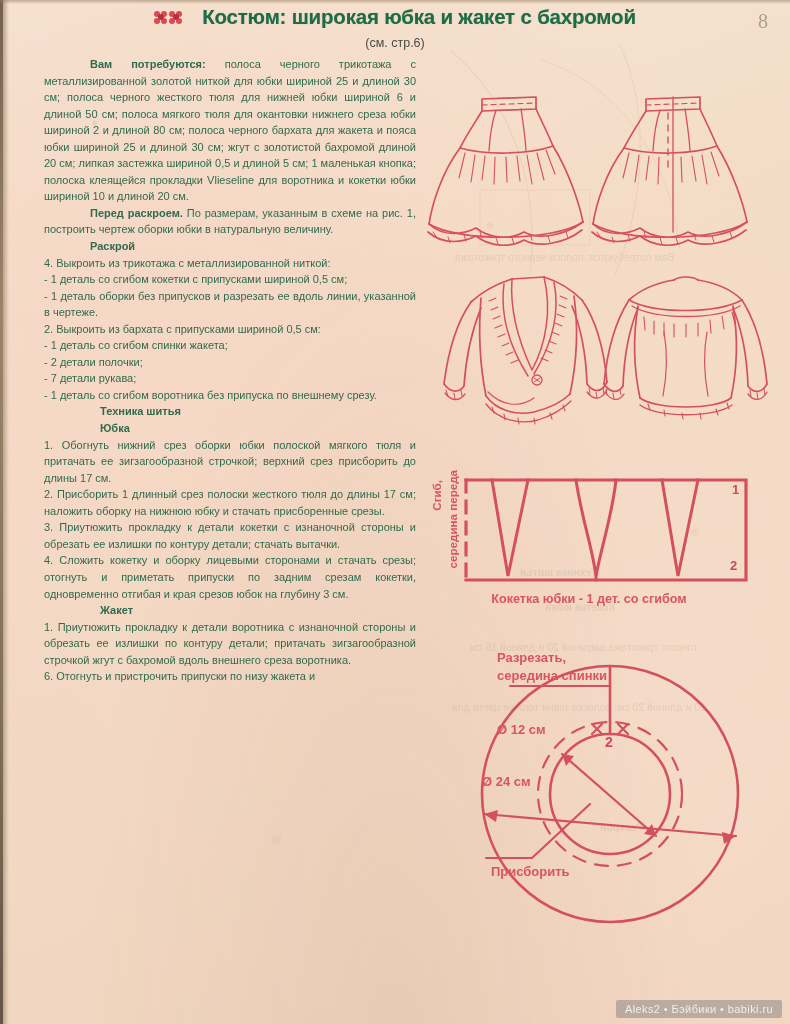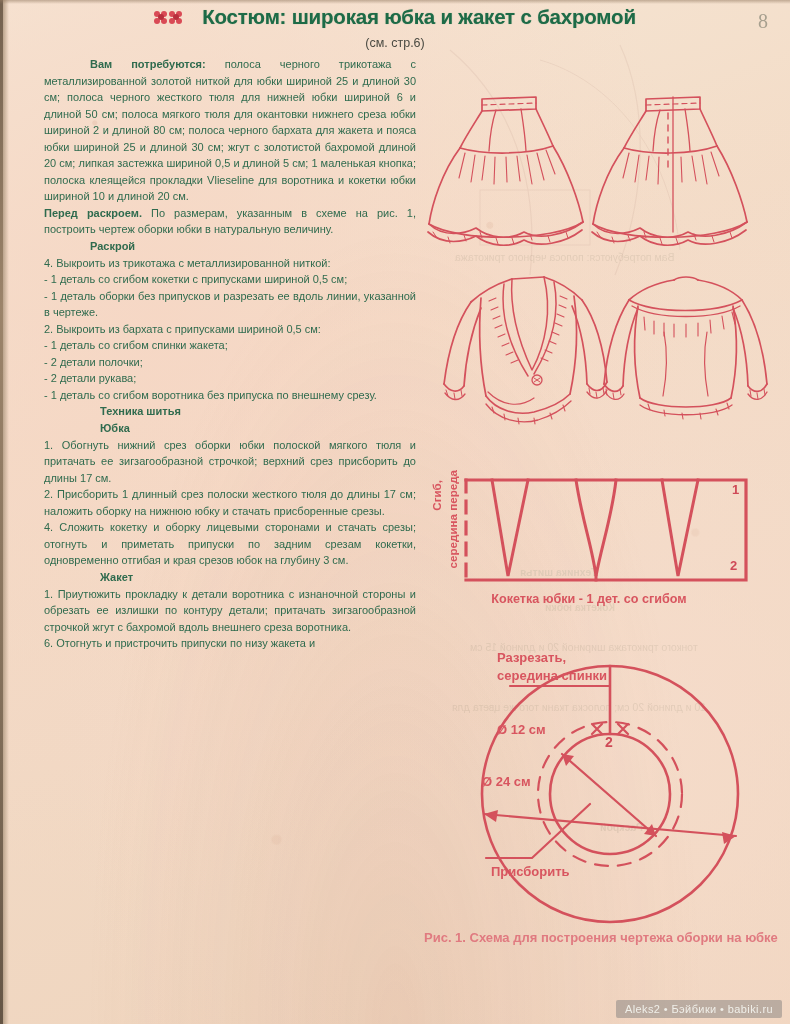--- a/index.html
+++ b/index.html
@@ -164,39 +164,40 @@
 
   <div id="columns">
 
     <div id="col-left">
 
       <p>
         <span class="lead" style="margin-left:46px;">Вам потребуются:</span><span> полоса черного трикотажа с металлизированной золотой ниткой для юбки шириной 25 и длиной 30 см; полоса черного жесткого тюля для нижней юбки шириной 6 и длиной 50 см; полоса мягкого тюля для окантовки нижнего среза юбки шириной 2 и длиной 80 см; полоса черного бархата для жакета и пояса юбки шириной 25 и длиной 30 см; жгут с золотистой бахромой длиной 20 см; липкая застежка шириной 0,5 и длиной 5 см; 1 маленькая кнопка; полоска клеящейся прокладки Vlieseline для воротника и кокетки юбки шириной 10 и длиной 20 см.</span>
       </p>
 
       <p>
-        <span class="lead" style="">Перед раскроем.</span><span> По размерам, указанным в схеме на рис. 1, построить чертеж оборки юбки в натуральную величину.</span>
+        <span class="lead" style="margin-left:46px;">Перед раскроем.</span><span> По размерам, указанным в схеме на рис. 1, построить чертеж оборки юбки в натуральную величину.</span>
       </p>
 
       <p class="subhead-l">Раскрой</p>
 
       <p>4. Выкроить из трикотажа с металлизированной ниткой:</p>
       <p>- 1 деталь со сгибом кокетки с припусками шириной 0,5 см;</p>
       <p>- 1 деталь оборки без припусков и разрезать ее вдоль линии, указанной в чертеже.</p>
       <p>2. Выкроить из бархата с припусками шириной 0,5 см:</p>
       <p>- 1 деталь со сгибом спинки жакета;</p>
       <p>- 2 детали полочки;</p>
-      <p>- 2 детали рукава;</p>
+      <p>- 7 детали рукава;</p>
       <p>- 1 деталь со сгибом воротника без припуска по внешнему срезу.</p>
 
       <p class="subhead-l" style="text-indent:56px;">Техника шитья</p>
       <p class="subhead-l" style="text-indent:56px;">Юбка</p>
 
       <p>1. Обогнуть нижний срез оборки юбки полоской мягкого тюля и притачать ее зигзагообразной строчкой; верхний срез присборить до длины 17 см.</p>
       <p>2. Присборить 1 длинный срез полоски жесткого тюля до длины 17 см; наложить оборку на нижнюю юбку и стачать присборенные срезы.</p>
+      <p>3. Приутюжить прокладку к детали кокетки с изнаночной стороны и обрезать ее излишки по контуру детали; стачать вытачки.</p>
       <p>4. Сложить кокетку и оборку лицевыми сторонами и стачать срезы; отогнуть и приметать припуски по задним срезам кокетки, одновременно отгибая и края срезов юбок на глубину 3 см.</p>
 
       <p class="subhead-l" style="text-indent:56px;">Жакет</p>
 
       <p>1. Приутюжить прокладку к детали воротника с изнаночной стороны и обрезать ее излишки по контуру детали; притачать зигзагообразной строчкой жгут с бахромой вдоль внешнего среза воротника.</p>
       <p>6. Отогнуть и пристрочить припуски по низу жакета и</p>
     </div>
 
     <div id="col-right">
 
@@ -388,21 +389,20 @@
           </g>
         </svg>
 
         <div class="dlabel" style="left:73px;top:8px;color:#d8555f;">Разрезать,</div>
         <div class="dlabel" style="left:73px;top:26px;color:#d8555f;">середина спинки</div>
         <div class="dlabel" style="left:73px;top:80px;">Ø 12 см</div>
         <div class="dlabel" style="left:58px;top:132px;">Ø 24 см</div>
         <div class="dlabel" style="left:47px;top:222px;padding-left:20px;">Присборить</div>
         <div class="numlabel" style="left:181px;top:92px;font-size:14px;">2</div>
 
-        <div class="caption-fig1" style="left:0;top:288px;bottom:auto;">Рис. 1. Схема для построения чертежа оборки на юбке</div>
       </div>
 
     </div>
   </div>
 
   <div id="watermark">Aleks2 • Бэйбики • babiki.ru</div>
 
 </div>
 
 </body></html>

